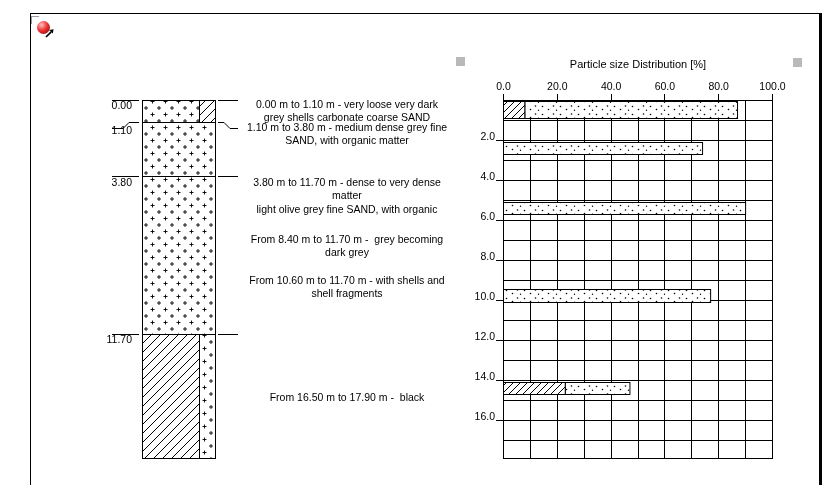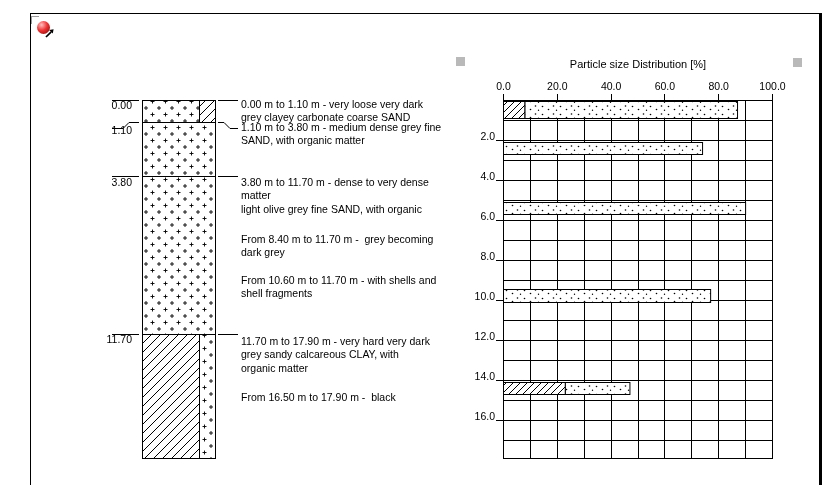--- a/index.html
+++ b/index.html
@@ -3,21 +3,21 @@
 <meta charset="utf-8">
 <style>
   html,body{margin:0;padding:0;background:#fff;}
   .stage{position:relative;width:838px;height:485px;background:#fff;overflow:hidden;
          font-family:"Liberation Sans",sans-serif;color:#000;}
   .frame{position:absolute;left:30px;top:13px;width:788px;height:472px;
          border-left:1px solid #000;border-top:1px solid #000;border-right:3px solid #000;}
   .layer{position:absolute;left:0;top:0;}
   svg text{fill:#000;font-family:"Liberation Sans",sans-serif;}
   .desc{position:absolute;left:241px;width:212px;font-size:10.5px;line-height:13.4px;}
-  .dline{white-space:pre;}
+  .dline{white-space:pre;text-align:center;}
   .handle{position:absolute;width:9px;height:9px;background:#b9b9b9;}
   .hotspot{position:absolute;left:37px;top:21px;width:20px;height:18px;}
   .hs-corner{position:absolute;left:-6px;top:-5px;width:7px;height:7px;
              border-left:1px solid #9a9a9a;border-top:1px solid #9a9a9a;}
   .hs-ball{position:absolute;left:0;top:0;width:13px;height:13px;border-radius:50%;
            background:radial-gradient(circle at 35% 30%, #ffc0c0 0%, #ee3333 45%, #7a0000 100%);}
   .hs-arrow{position:absolute;left:7px;top:6px;}
 </style>
 </head>
 <body>
@@ -150,44 +150,39 @@
         <rect x="503.5" y="202.5" width="242.1" height="12.00000000000001" fill="url(#p-dots)" stroke="#000" stroke-width="1"></rect>
         <rect x="503.5" y="289.5" width="207.13" height="13.000000000000007" fill="url(#p-dots)" stroke="#000" stroke-width="1"></rect>
         <rect x="503.5" y="382.5" width="61.87" height="11.999999999999993" fill="url(#p-hatch)" stroke="#000" stroke-width="1"></rect>
         <rect x="565.37" y="382.5" width="64.56" height="11.999999999999993" fill="url(#p-dots)" stroke="#000" stroke-width="1"></rect>
       </g>
       <text x="638" y="68" text-anchor="middle" font-size="11">Particle size Distribution [%]</text>
     </svg>
 
   <div class="desc" style="top:98px">
     <div class="dline">0.00 m to 1.10 m - very loose very dark</div>
-    <div class="dline">grey clayey carbonate coarse SAND</div>
+    <div class="dline">grey shells carbonate coarse SAND</div>
   </div>
   <div class="desc" style="top:121px">
     <div class="dline">1.10 m to 3.80 m - medium dense grey fine</div>
     <div class="dline">SAND, with organic matter</div>
   </div>
   <div class="desc" style="top:176px">
     <div class="dline">3.80 m to 11.70 m - dense to very dense</div>
     <div class="dline">matter</div>
     <div class="dline">light olive grey fine SAND, with organic</div>
   </div>
   <div class="desc" style="top:233px">
     <div class="dline">From 8.40 m to 11.70 m -  grey becoming</div>
     <div class="dline">dark grey</div>
   </div>
   <div class="desc" style="top:274px">
     <div class="dline">From 10.60 m to 11.70 m - with shells and</div>
     <div class="dline">shell fragments</div>
   </div>
-  <div class="desc" style="top:335px">
-    <div class="dline">11.70 m to 17.90 m - very hard very dark</div>
-    <div class="dline">grey sandy calcareous CLAY, with</div>
-    <div class="dline">organic matter</div>
-  </div>
   <div class="desc" style="top:391px">
     <div class="dline">From 16.50 m to 17.90 m -  black</div>
   </div>
 
   <div class="handle" style="left:456px;top:57px"></div>
   <div class="handle" style="left:793px;top:58px"></div>
 
 </div>
 
 </body></html>

